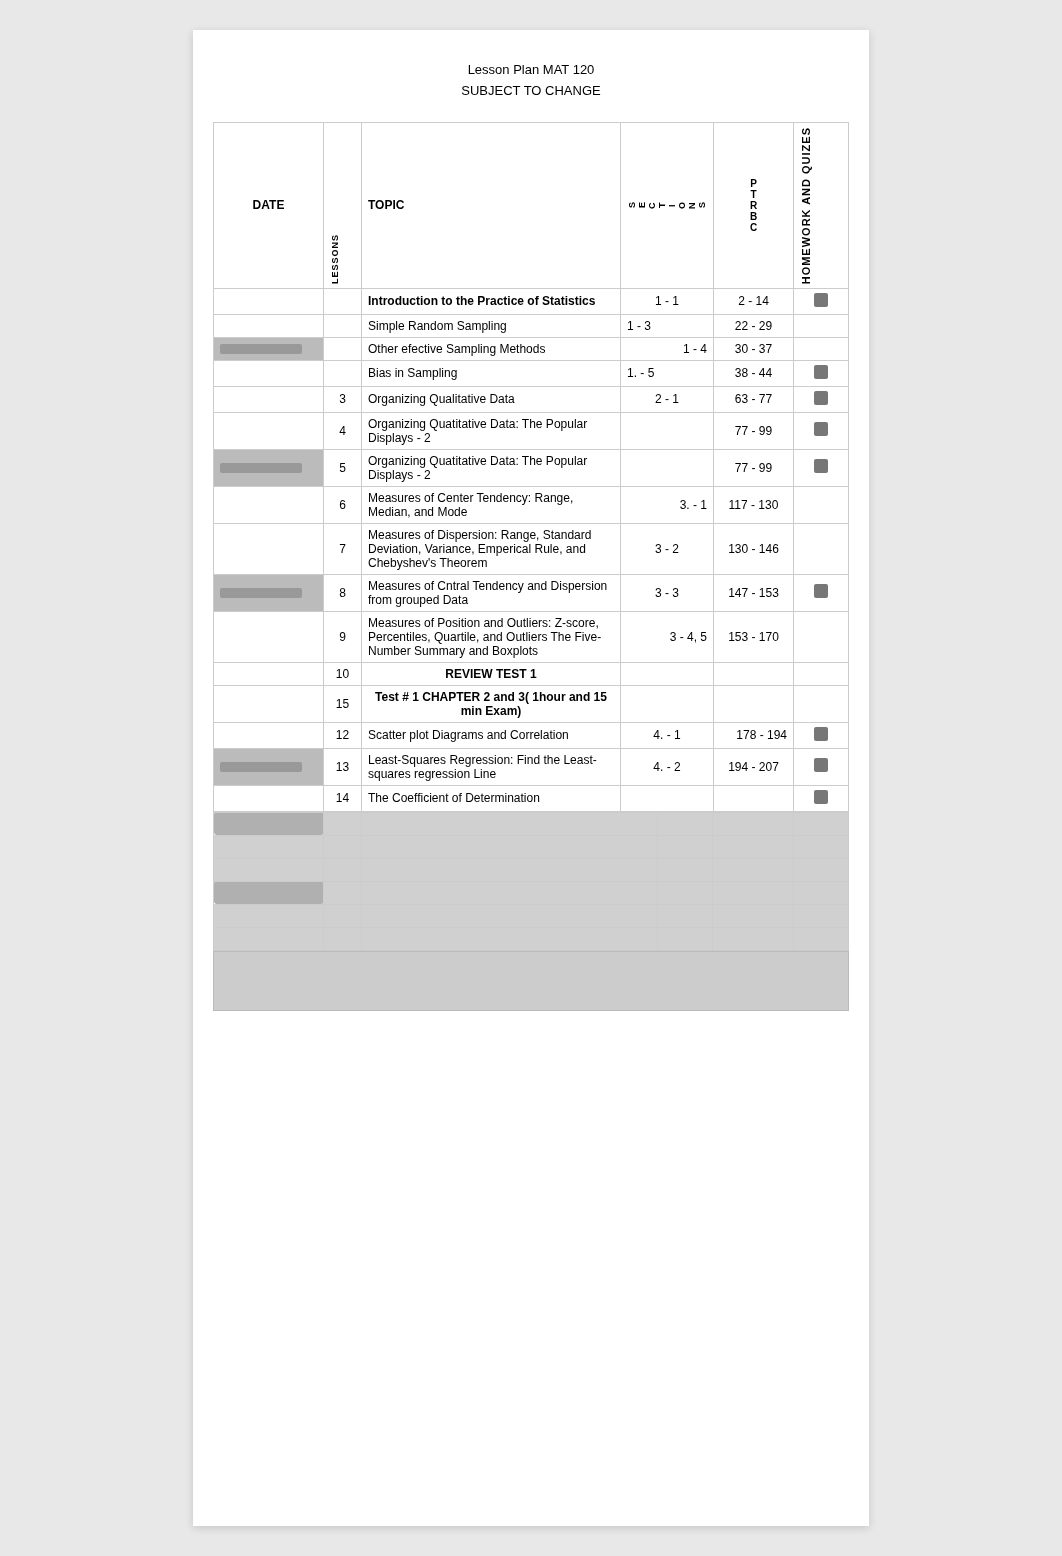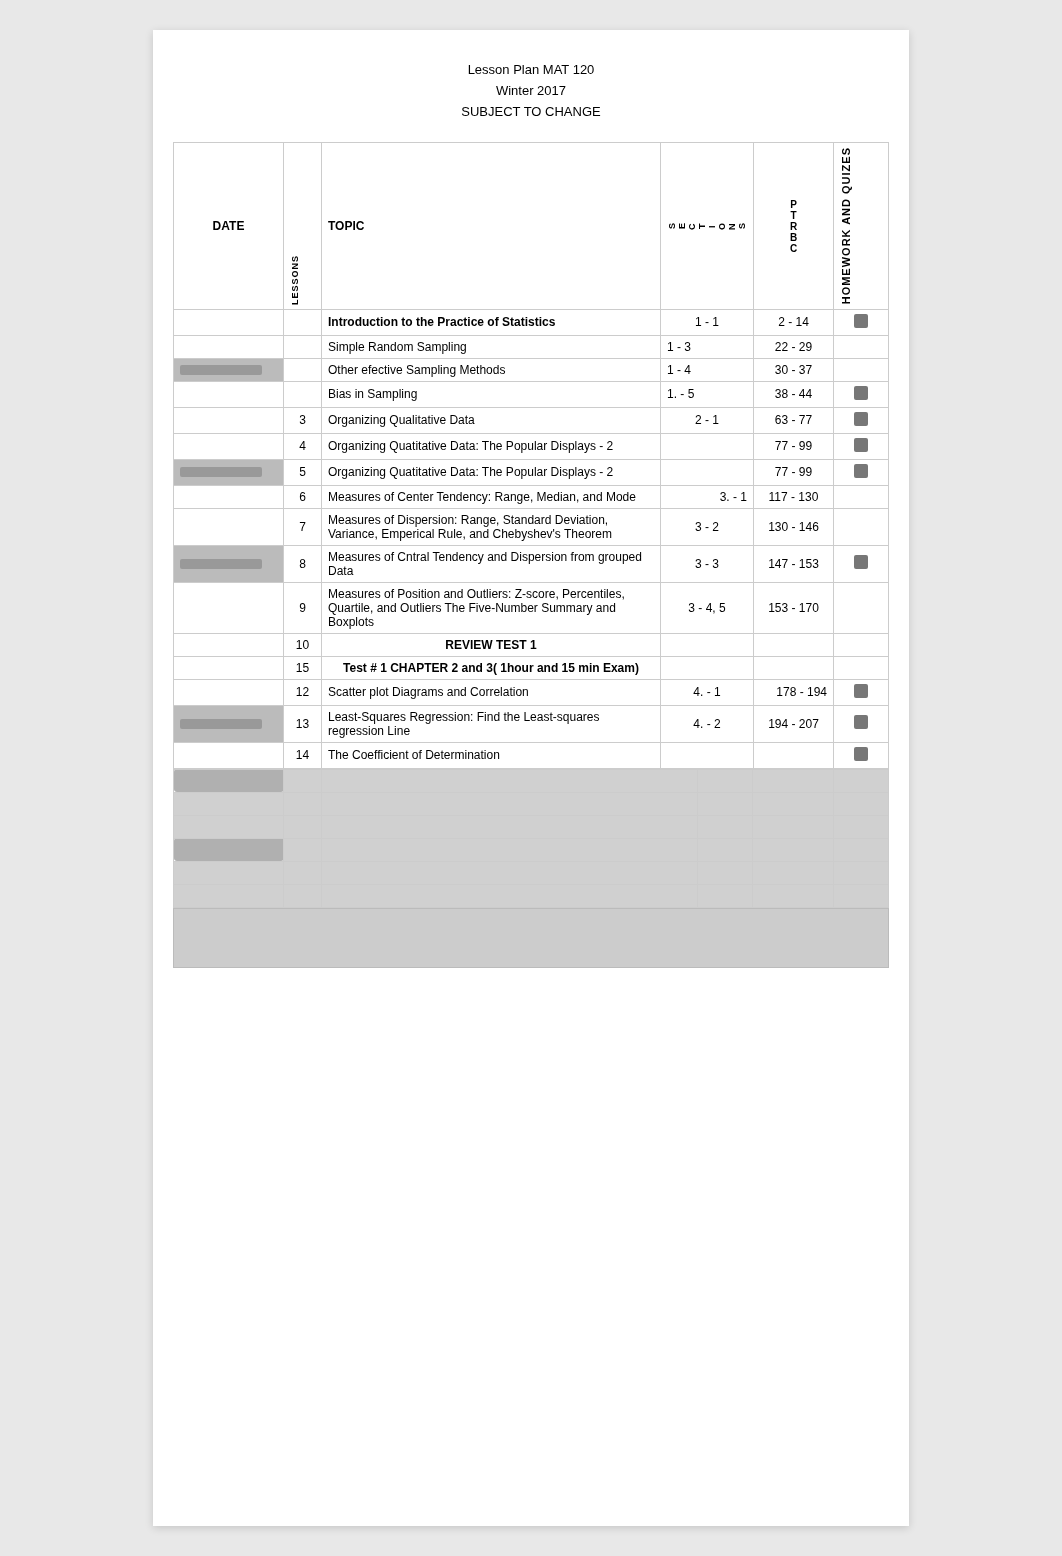--- a/index.html
+++ b/index.html
@@ -6,21 +6,21 @@
     body {
       background: #e8e8e8;
       font-family: Arial, sans-serif;
       display: flex;
       justify-content: center;
       padding: 30px 0;
       min-height: 1556px;
     }
     .page {
       background: #fff;
-      width: 756px;
+      width: 676px;
       padding: 30px 20px 40px 20px;
       box-shadow: 0 2px 8px rgba(0,0,0,0.15);
     }
     .page-header {
       text-align: center;
       margin-bottom: 20px;
       font-size: 13px;
       line-height: 1.6;
     }
     .page-header .title { font-weight: normal; }
@@ -66,21 +66,20 @@
       background: #b0b0b0 !important;
       border-radius: 3px;
     }
   </style>
 </head>
 <body>
 
 <div class="page">
   <div class="page-header">
     <div class="title">Lesson Plan MAT 120</div>
-    <div class="title">Winter 2017</div>
     <div class="title">SUBJECT TO CHANGE</div>
   </div>
 
   <table class="lesson-table">
     <colgroup>
       <col style="width:110px">
       <col style="width:38px">
       <col>
       <col style="width:55px">
       <col style="width:80px">
@@ -136,21 +135,21 @@
           <td style="">1 - 3</td>
           <td style="text-align: center;">22 - 29</td>
           <td style="text-align: center;"></td>
         </tr>
         <tr>
           <td style="background: rgb(187, 187, 187);">
             <span style="display:block;background:#999;height:10px;border-radius:2px;margin:2px 0;width:85%;"></span>
           </td>
           <td style="text-align: center;"></td>
           <td>Other efective Sampling Methods</td>
-          <td style="text-align: left;">1 - 4</td>
+          <td style="text-align: right;">1 - 4</td>
           <td style="text-align: center;">30 - 37</td>
           <td style="text-align: center;"></td>
         </tr>
         <tr>
           <td></td>
           <td style="text-align: center;"></td>
           <td>Bias in Sampling</td>
           <td style="">1. - 5</td>
           <td style="text-align: center;">38 - 44</td>
           <td style="text-align: center;"><span style="display: inline-block; width: 14px; height: 14px; background: rgb(119, 119, 119); border-radius: 2px;"></span></td>
@@ -204,21 +203,21 @@
           <td style="text-align: center;">8</td>
           <td>Measures of Cntral Tendency and Dispersion from grouped Data</td>
           <td style="text-align: center;">3 - 3</td>
           <td style="text-align: center;">147 - 153</td>
           <td style="text-align: center;"><span style="display: inline-block; width: 14px; height: 14px; background: rgb(119, 119, 119); border-radius: 2px;"></span></td>
         </tr>
         <tr>
           <td></td>
           <td style="text-align: center;">9</td>
           <td>Measures of Position and Outliers: Z-score, Percentiles, Quartile, and Outliers The Five-Number Summary and Boxplots</td>
-          <td style="text-align: center; margin-top: 34px;">3 - 4, 5</td>
+          <td style="text-align: right; margin-top: 34px;">3 - 4, 5</td>
           <td style="text-align: center; margin-top: 48px;">153 - 170</td>
           <td style="text-align: center;"></td>
         </tr>
         <tr>
           <td></td>
           <td style="text-align: center;">10</td>
           <td style="text-align: center; font-weight: bold;">REVIEW TEST 1</td>
           <td style="text-align: center;"></td>
           <td style="text-align: center;"></td>
           <td style="text-align: center;"></td>

